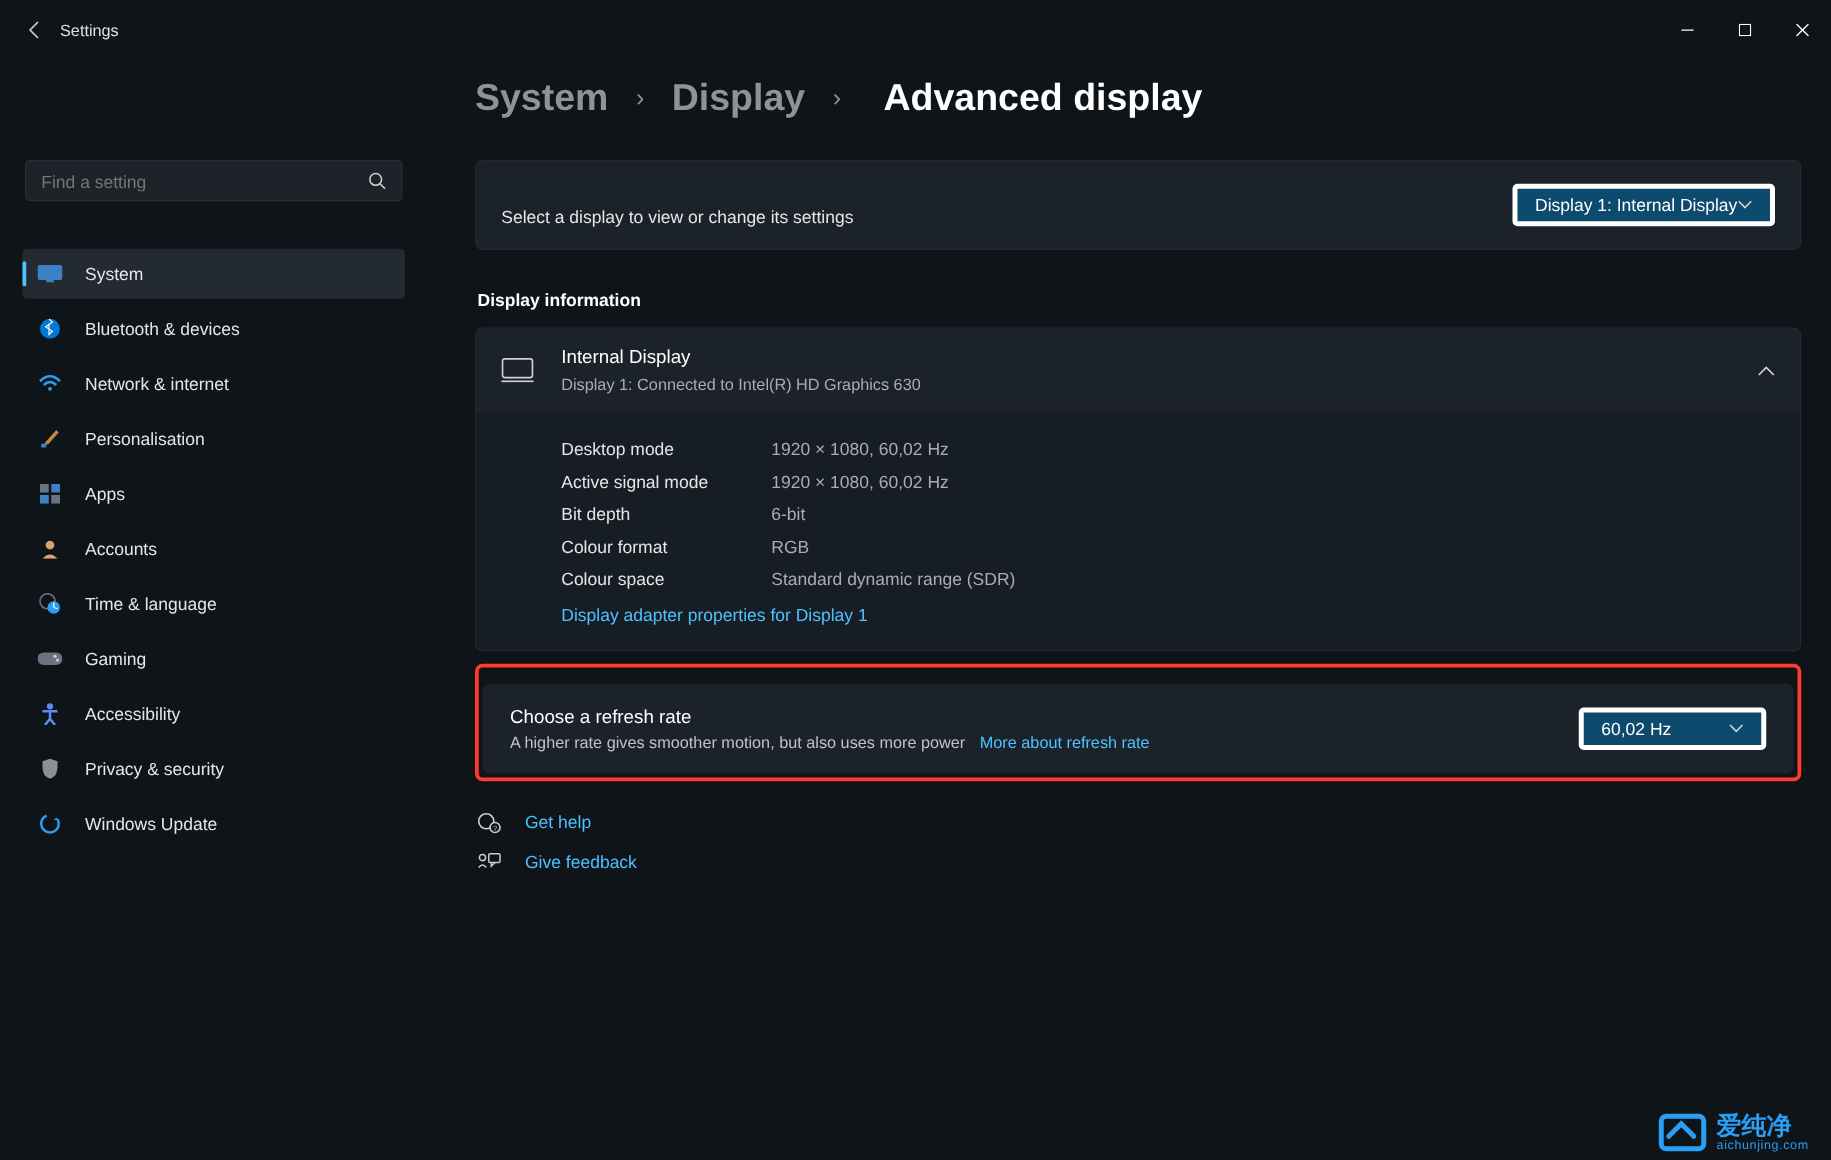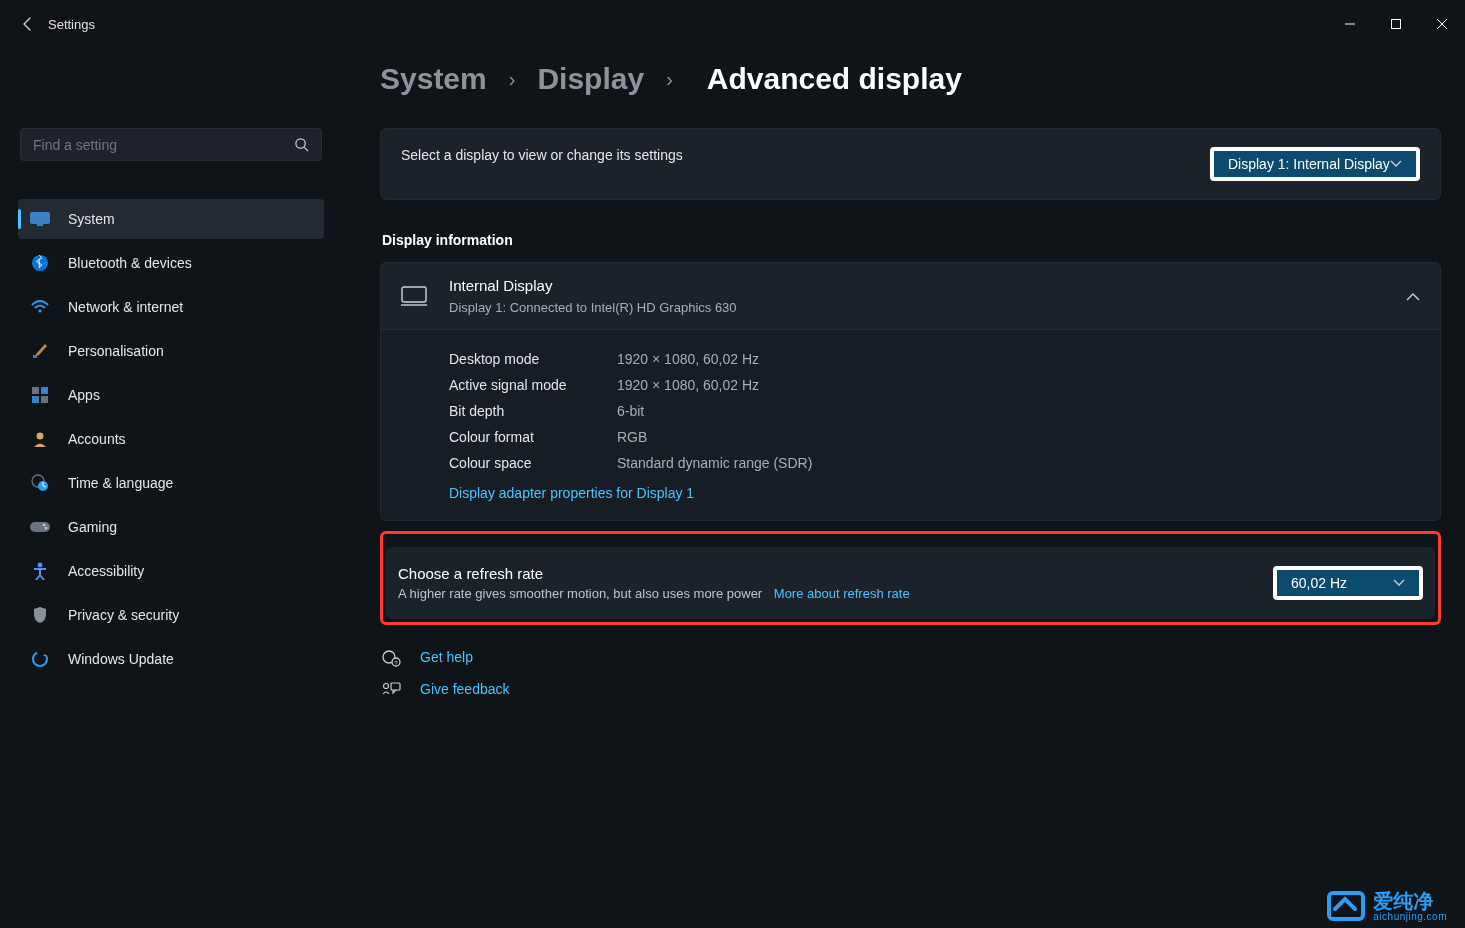--- a/index.html
+++ b/index.html
@@ -23,41 +23,41 @@
 .nav-item.active { background: #232a32; }
 .nav-item.active::before { content:""; position:absolute; left:0; top:10px; bottom:10px; width:3px; background:#4cc2ff; border-radius:3px; }
 .nav-ico { width: 20px; height: 20px; display:flex; align-items:center; justify-content:center; }
 
 .main { flex: 1; padding: 0 24px 0 48px; overflow-y:auto; }
 .breadcrumb { display:flex; align-items:center; gap: 22px; margin-bottom: 30px; position: absolute; top: 62px; left: 380px;}
 .bc-link { font-size: 30px; font-weight: 600; color: #8e9399; cursor:pointer; }
 .bc-sep { font-size: 20px; color: #8e9399; }
 .bc-current { font-size: 30px; font-weight: 600; color: #ffffff; margin-left: 12px; }
 
-.panel { background: #1c222a; border: 1px solid #24292f; border-radius: 6px; padding: 18px 20px; margin-bottom: 8px; display:flex; align-items:flex-start; justify-content: space-between; }
+.panel { background: #1c222a; border: 1px solid #24292f; border-radius: 6px; padding: 18px 20px; margin-bottom: 8px; display:flex; align-items:flex-end; justify-content: space-between; }
 .panel-text { font-size: 14px; color: #e6e6e6; }
 .dropdown { background: #0c4a6e; border: 4px solid #ffffff; border-radius: 4px; height: 34px; padding: 0 14px; display:flex; align-items:center; font-size:14px; cursor:pointer; min-width: 210px; justify-content: space-between;}
 .dropdown-sm { min-width: 150px; }
 
 .section-title { font-size: 14px; font-weight: 600; margin: 32px 0 14px 2px; }
 
 .card { background: #1c222a; border: 1px solid #24292f; border-radius: 6px; }
 .card-header { display:flex; align-items:center; padding: 14px 20px; gap: 22px; cursor:pointer; }
 .card-header-text { display:flex; flex-direction:column; gap:6px; }
 .card-header-title { font-size: 15px; color: #fff; }
 .card-header-sub { font-size: 13px; color: #a9adb3; }
 .card-header .chev { margin-left:auto; }
 
 .info-body { border-top: 1px solid #24292f; padding: 16px 20px 18px 68px; background: #171d24; border-radius: 0 0 6px 6px;}
 .info-row { display:flex; padding: 5px 0; }
 .info-label { width: 168px; font-size: 14px; color:#e6e6e6; }
 .info-value { font-size: 14px; color:#a9adb3; }
 .link { color:#4cc2ff; font-size:14px; cursor:pointer; }
 
-.refresh-card { background:#1c222a; border-radius:6px; padding: 18px 12px; display:flex; align-items:center; justify-content:space-between; margin-top: 10px;}
+.refresh-card { background:#1c222a; border-radius:6px; padding: 18px 22px; display:flex; align-items:center; justify-content:space-between; margin-top: 10px;}
 .refresh-left .title { font-size: 15px; color:#fff; margin-bottom: 4px; }
 .refresh-left .sub { font-size: 13px; color:#bfc3c8; }
 .refresh-left .sub .link { margin-left: 8px; font-size: 13px; }
 .highlight-box { border: 3px solid #ff3b30; border-radius: 6px; padding: 3px; margin-top: 10px;}
 
 .help-row { display:flex; align-items:flex-start; gap:18px; margin-top: 24px; }
 .help-ico { width:22px; display:flex; justify-content:center; color:#c9cdd2; }
 
 .watermark { position:absolute; right:18px; bottom:6px; display:flex; align-items:center; gap:8px; color:#4cc2ff; font-size:12px; }
 .watermark .logo { width:38px; height:30px; border:4px solid #2a9df4; border-radius:6px; position:relative; }

